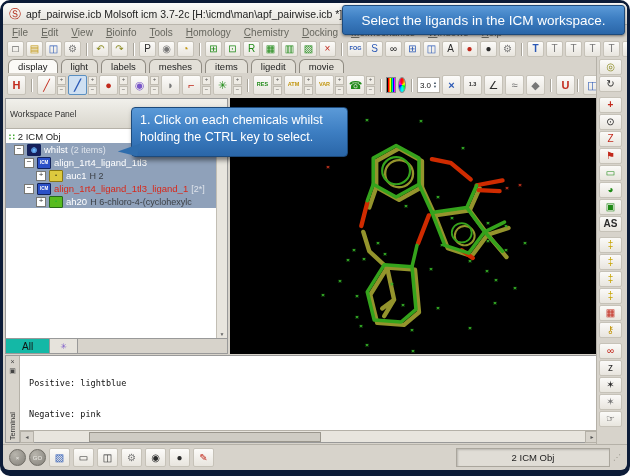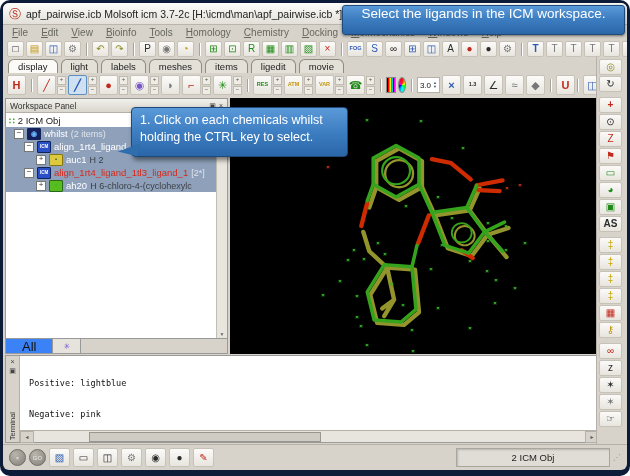--- a/index.html
+++ b/index.html
@@ -7,21 +7,21 @@
          padding:3px 3px 6px;box-sizing:border-box;color:#111;overflow:hidden;}
   .window{width:100%;height:100%;border-radius:6px;background:#d7d3cb;display:flex;
           flex-direction:column;overflow:hidden;position:relative;}
 
   
   .titlebar{height:21px;background:linear-gradient(#fdfdfb,#e3e0d9);display:flex;align-items:center;
             gap:5px;padding:0 6px;border-bottom:1px solid #b9b5ac;font-size:10.5px;color:#222;flex:0 0 auto;}
   .logo{color:#b32f1e;font-size:12px;line-height:1;}
   .banner{position:absolute;top:2px;right:2px;width:281px;height:28px;z-index:30;
           background:linear-gradient(#5b9ad8 0%,#3d7ec2 45%,#2a66a8 100%);border:1px solid #1d4a7b;
-          border-radius:3px;color:#fff;font-size:13.5px;display:flex;align-items:flex-start;
+          border-radius:3px;color:#fff;font-size:13.5px;display:flex;align-items:center;
           justify-content:center;box-shadow:0 1px 3px rgba(0,0,0,.5);margin-left:34px;}
 
   
   .menubar{height:14px;display:flex;gap:13px;align-items:center;padding:0 9px;font-size:10px;color:#67675f;flex:0 0 auto;}
   .menu-item{display:inline-block;}
   .menu-item::first-letter{text-decoration:underline;}
 
   
   .toolbar{display:flex;align-items:center;gap:2px;padding:1px 4px;height:18px;flex:0 0 auto;}
   .toolbar2{height:22px;}
@@ -48,21 +48,21 @@
   
   .tabrow{display:flex;gap:3px;align-items:flex-end;height:14px;padding:0 5px;flex:0 0 auto;}
   .vtab{height:13px;line-height:13px;padding:0 9px;font-size:9.5px;color:#222;background:#e3e0d8;
         border:1px solid #8f8b82;border-bottom:none;border-radius:6px 6px 0 0;cursor:default;}
   .vtab.active{background:#fbfaf7;}
 
   
   .main{flex:1;display:flex;min-height:0;margin-right:27px;position:relative;}
   .wsp{width:221px;flex:0 0 auto;display:flex;flex-direction:column;border:1px solid #999;
        background:#fff;margin:1px 2px;min-height:0;}
-  .wsp-header{height:13px;flex:0 0 auto;display:flex;align-items:center;gap:3px;padding:0 4px;
+  .wsp-header{height:13px;flex:0 0 auto;display:flex;align-items:center;gap:3px;padding:8px 4px;
               font-size:8.5px;color:#333;background:linear-gradient(#f1f0eb,#d9d6cd);border-bottom:1px solid #b5b1a8;}
   .wsp-header .hbtn{font-size:7px;color:#444;}
   .tree{flex:1;position:relative;overflow:hidden;display:flex;}
   .treecol{flex:1;padding-top:1px;min-width:0;}
   .trow{display:flex;align-items:center;gap:3px;height:13px;white-space:nowrap;overflow:hidden;font-size:9.5px;}
   .trow.sel{background:#8fa1ba;}
   .exp{width:8px;height:8px;flex:0 0 auto;border:1px solid #767672;background:#fff;font-size:8px;
        line-height:6px;text-align:center;color:#333;}
   .chip{width:12px;height:10px;flex:0 0 auto;display:flex;align-items:center;justify-content:center;
         font-size:4.5px;font-weight:bold;color:#fff;background:#2a50c8;border:1px solid #12225a;border-radius:1px;}
@@ -71,21 +71,21 @@
   .chip.green{background:#58bb1f;color:#1b3;border-color:#27691a;}
   .lbl-white{color:#fff;}
   .lbl-red{color:#d8281a;}
   .lbl-dark{color:#222;}
   .tmeta{color:#dfe4ec;font-size:9px;}
   .tmeta.dark{color:#3c4046;}
   .root-icon{color:#2f9e1d;font-size:9px;font-weight:bold;}
   .vscroll{width:10px;flex:0 0 auto;background:#e8e5de;border-left:1px solid #c2beb4;display:flex;
            flex-direction:column;justify-content:space-between;align-items:center;font-size:5px;color:#666;padding:1px 0;}
   .wsp-tabs{height:14px;flex:0 0 auto;display:flex;background:#d7d3cb;border-top:1px solid #999;}
-  .wtab{padding:0 16px;display:flex;align-items:center;font-size:13px;border-right:1px solid #999;background:#3b82f6;}
+  .wtab{padding:0 16px;display:flex;align-items:center;font-size:10px;border-right:1px solid #999;background:#14b8a6;}
   .wtab.icontab{padding:0 10px;background:#e6e3dc;color:#7a57c9;font-size:8px;}
 
   .viewport{flex:1;background:#000;margin:1px 0;position:relative;overflow:hidden;min-width:0;}
   .viewport svg{position:absolute;inset:0;}
   .cross{position:absolute;transform:translate(-50%,-50%);color:#3ec32d;font-size:6px;font-weight:bold;
          text-shadow:0 0 1px #1d7a17;line-height:1;}
   .cross.red{color:#cf3a22;text-shadow:0 0 1px #8a1d10;}
 
   
   .rail{position:absolute;right:3px;top:54px;bottom:26px;width:27px;z-index:5;background:#d7d3cb;

